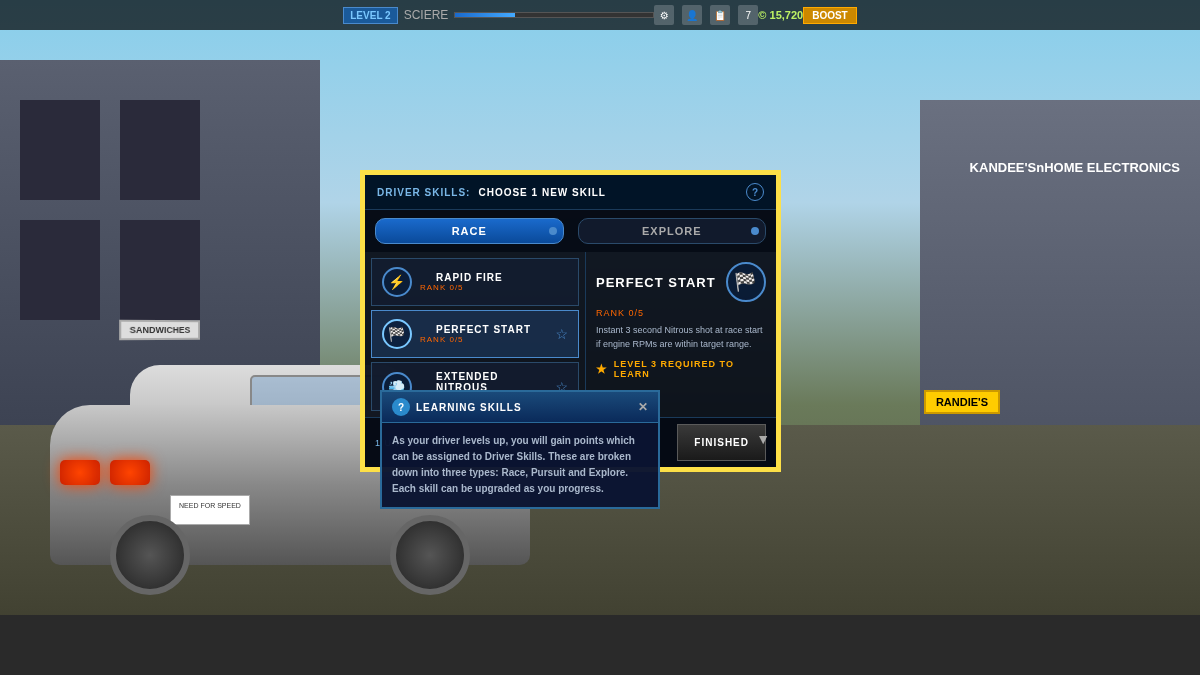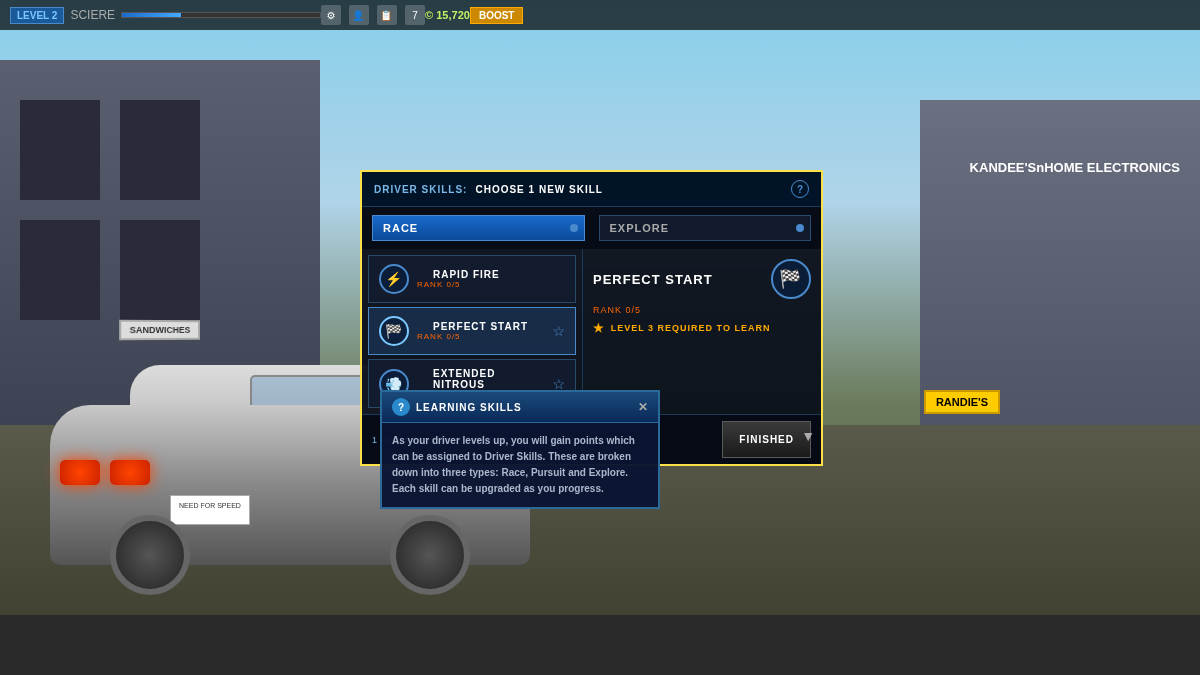--- a/index.html
+++ b/index.html
@@ -175,21 +175,21 @@
     .hud-top {
       position: absolute;
       top: 0;
       left: 0;
       right: 0;
       height: 30px;
       background: rgba(0,0,0,0.7);
       z-index: 10;
       display: flex;
       align-items: center;
-      justify-content: flex-start;
+      justify-content: center;
       padding: 8px 10px;
     }
     .hud-level {
       display: flex;
       align-items: center;
       gap: 6px;
       color: #fff;
       font-size: 11px;
     }
     .level-badge {
@@ -239,23 +239,23 @@
       color: #fff;
       font-size: 10px;
       font-weight: bold;
     }
 
     
     .skills-dialog {
       position: absolute;
       top: 170px;
       left: 360px;
-      width: 463px;
+      width: 421px;
       background: rgba(10,15,25,0.95);
-      border: 2px solid #fde047;
+      border: 5px solid #fde047;
       z-index: 20;
       padding: 0;
     }
     .skills-header {
       background: rgba(0,20,40,0.9);
       padding: 8px 12px;
       display: flex;
       align-items: center;
       gap: 8px;
       border-bottom: 1px solid #1a3a5a;
@@ -291,25 +291,27 @@
     
     .tab-bar {
       display: flex;
       gap: 4px;
       padding: 8px 10px;
       background: rgba(5,10,20,0.8);
     }
     .tab {
       flex: 1;
       padding: 6px 10px;
+      text-align: center;
       font-size: 11px;
       font-weight: bold;
       letter-spacing: 1px;
       cursor: pointer;
       position: relative;
+      border-radius: 10px;
     }
     .tab-race {
       background: linear-gradient(180deg, #1a6acc 0%, #0a4a9a 100%);
       border: 1px solid #4a8acc;
       color: #fff;
     }
     .tab-pursuit {
       background: rgba(20,30,50,0.8);
       border: 1px solid #2a4a6a;
       color: #ff8800;
@@ -673,20 +675,21 @@
     </div>
 
     <div class="skill-detail">
       <div class="detail-header">
         <div>
           <div class="detail-name">PERFECT START</div>
         </div>
         <div class="detail-icon">🏁</div>
       </div>
       <div class="detail-rank">RANK 0/5</div>
+      <div class="detail-desc">Instant 3 second Nitrous shot at race start if engine RPMs are within target range.</div>
       <div class="detail-requirement">
         <span class="req-star">★</span>
         <span>LEVEL 3 REQUIRED TO LEARN</span>
       </div>
     </div>
   </div>
 
   <div class="skills-footer">
     <span class="unused-points">1 UNUSED SKILL POINT</span>
     <button class="finished-btn">FINISHED</button>

